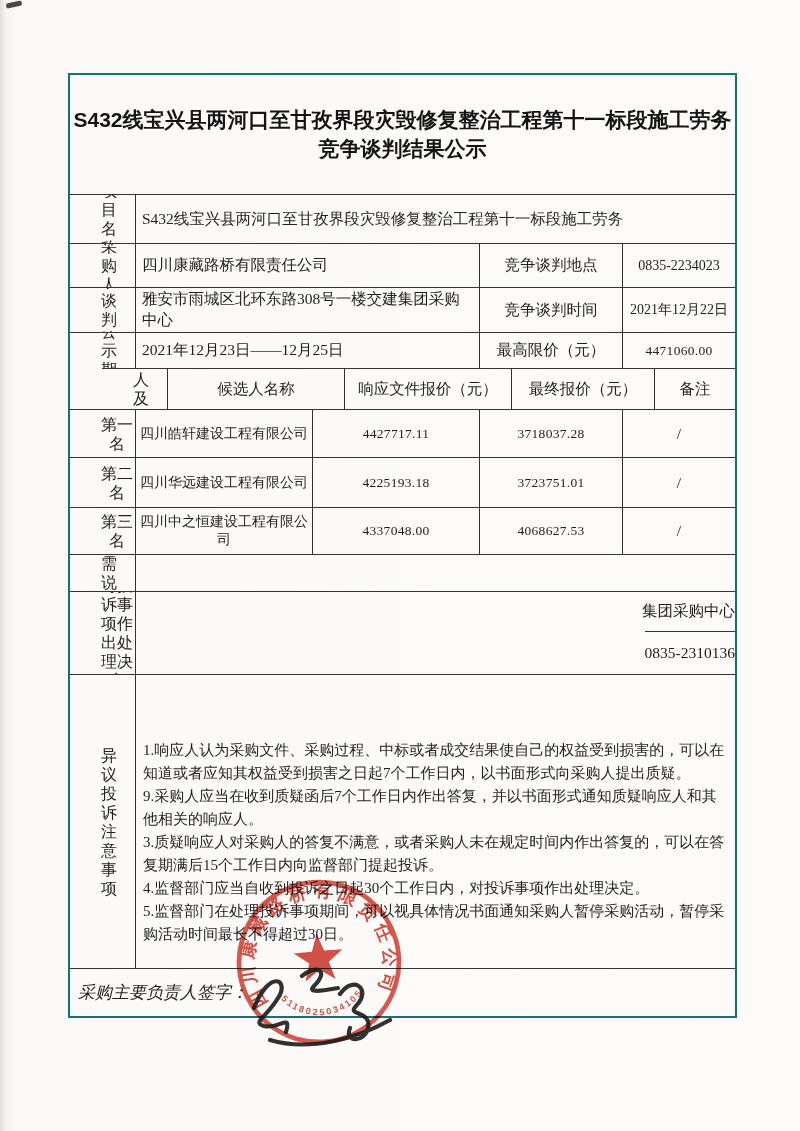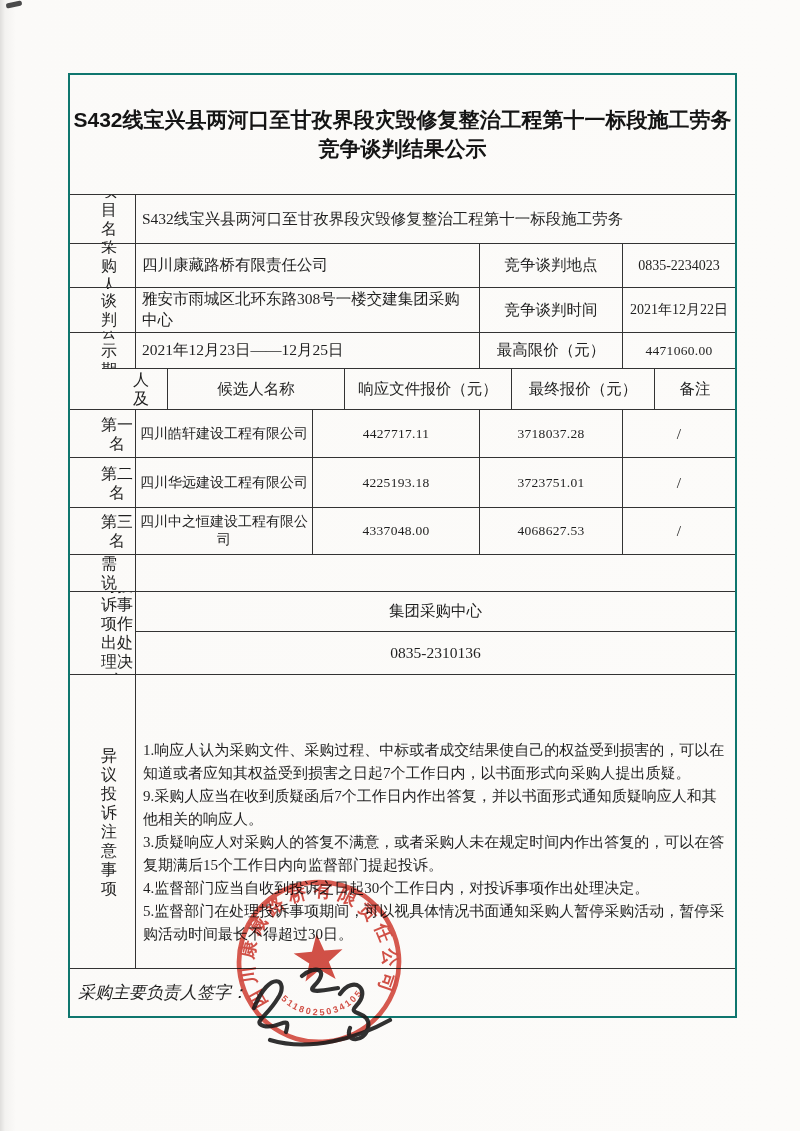--- a/index.html
+++ b/index.html
@@ -31,21 +31,21 @@
   .fs15{font-size:15.5px;}
   .fs14{font-size:14px;}
   .fs13{font-size:13.5px;letter-spacing:.3px;}
   .title-row{height:119px;flex-direction:column;justify-content:flex-start;align-items:center;padding-top:30px;}
   .title-line{font-family:"Liberation Sans","DejaVu Sans",sans-serif;font-weight:700;font-size:21px;line-height:29px;color:#141414;text-align:center;}
   .h49{height:49px;} .h44{height:44px;} .h45{height:45px;} .h36{height:36px;}
   .h41{height:41px;margin-left:32px;} .h48{height:48px;} .h50{height:50px;} .h47{height:47px;}
   .h37{height:37px;} .h83{height:83px;}
   .r-objection{flex:1;}
   .r-sign{height:48px;}
-  .sup-right{flex:1;display:flex;flex-direction:column;border-left:1.5px solid #333;box-sizing:border-box;}
+  .sup-right{flex:1;display:flex;flex-direction:column;border-left:1.5px solid #333;box-sizing:border-box;align-items:flex-end;}
   .sup-sub{flex:0 0 39px;display:flex;align-items:center;justify-content:center;font-size:15.5px;box-sizing:border-box;}
   .sup-sub.b{flex:1;border-top:1.5px solid #333;}
   .obj-content{flex:1;border-left:1.5px solid #333;box-sizing:border-box;padding:64px 8px 0 7px;font-size:15px;line-height:23px;}
   .obj-line{margin:0;}
   .sign-cell{flex:1;display:flex;align-items:center;padding-left:8px;font-size:17px;font-style:italic;}
   .seal{position:absolute;left:233px;top:876px;width:172px;height:172px;opacity:.84;mix-blend-mode:multiply;transform:rotate(-5deg);}
   .handwriting{position:absolute;left:240px;top:952px;width:190px;height:100px;opacity:.9;}
 </style>
 </head>
 <body>

